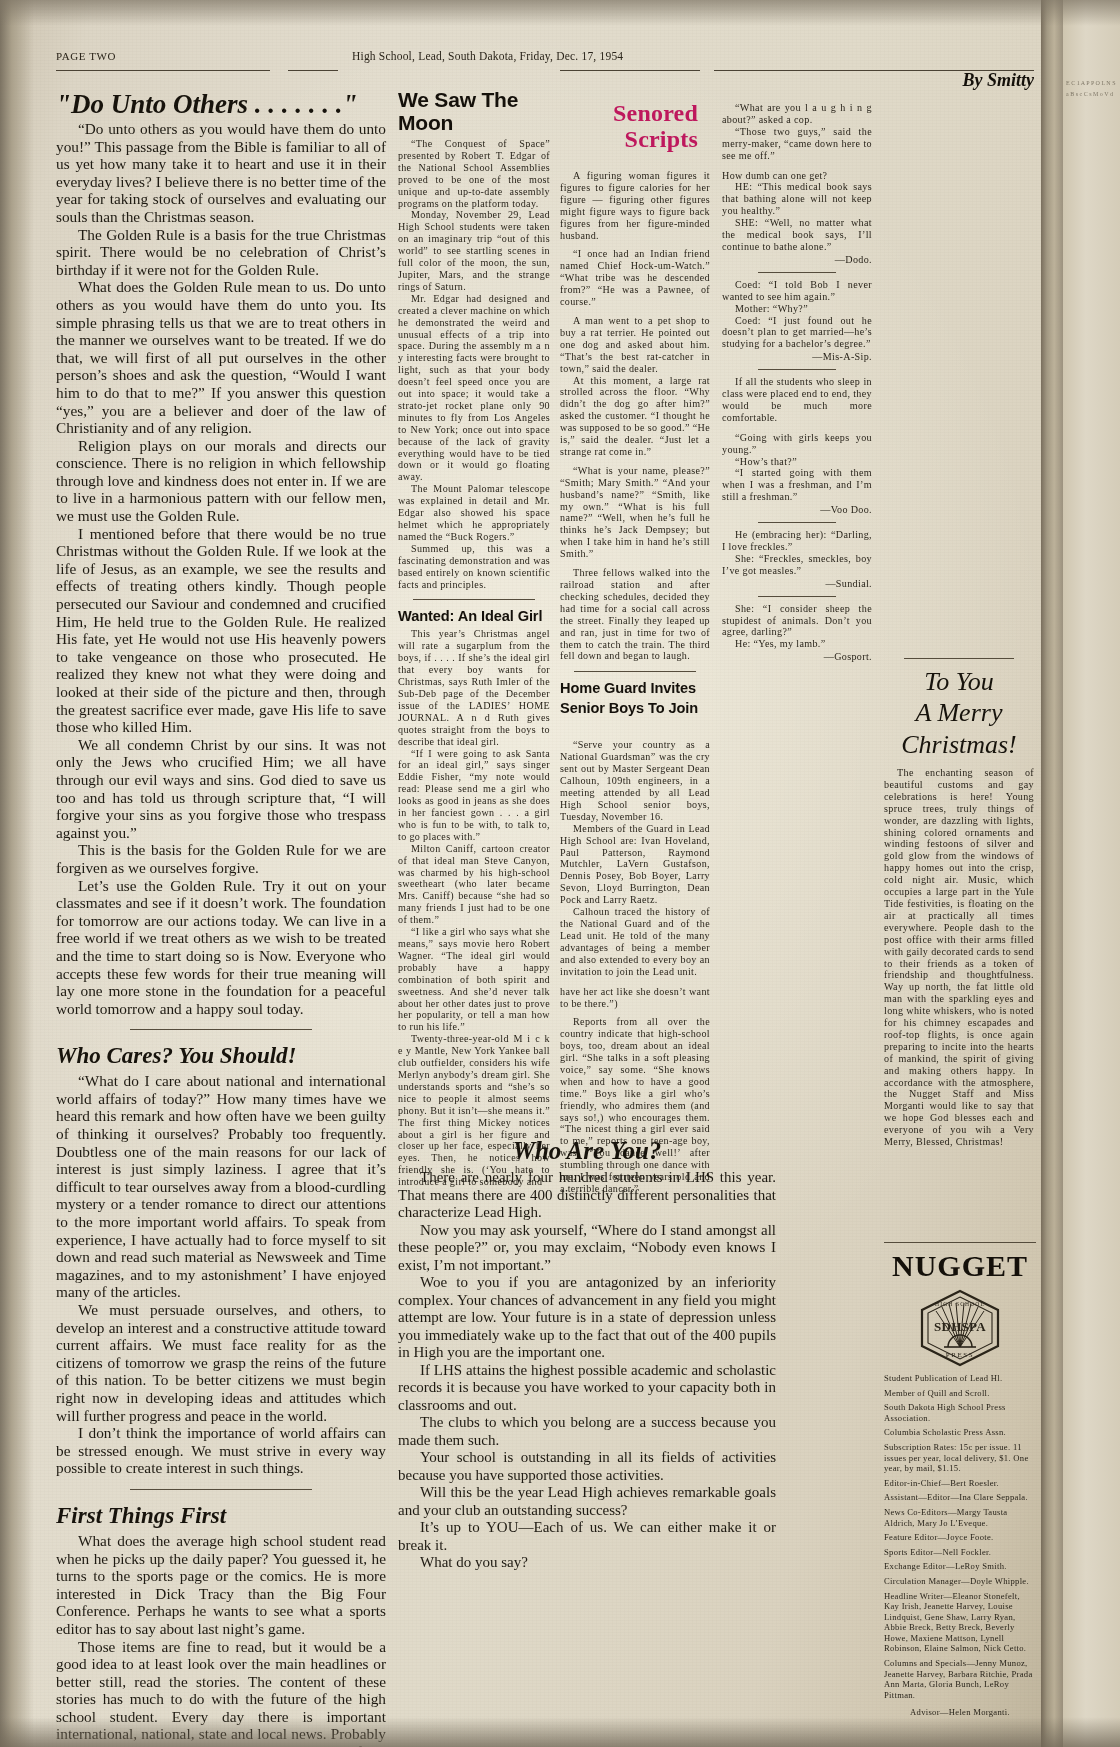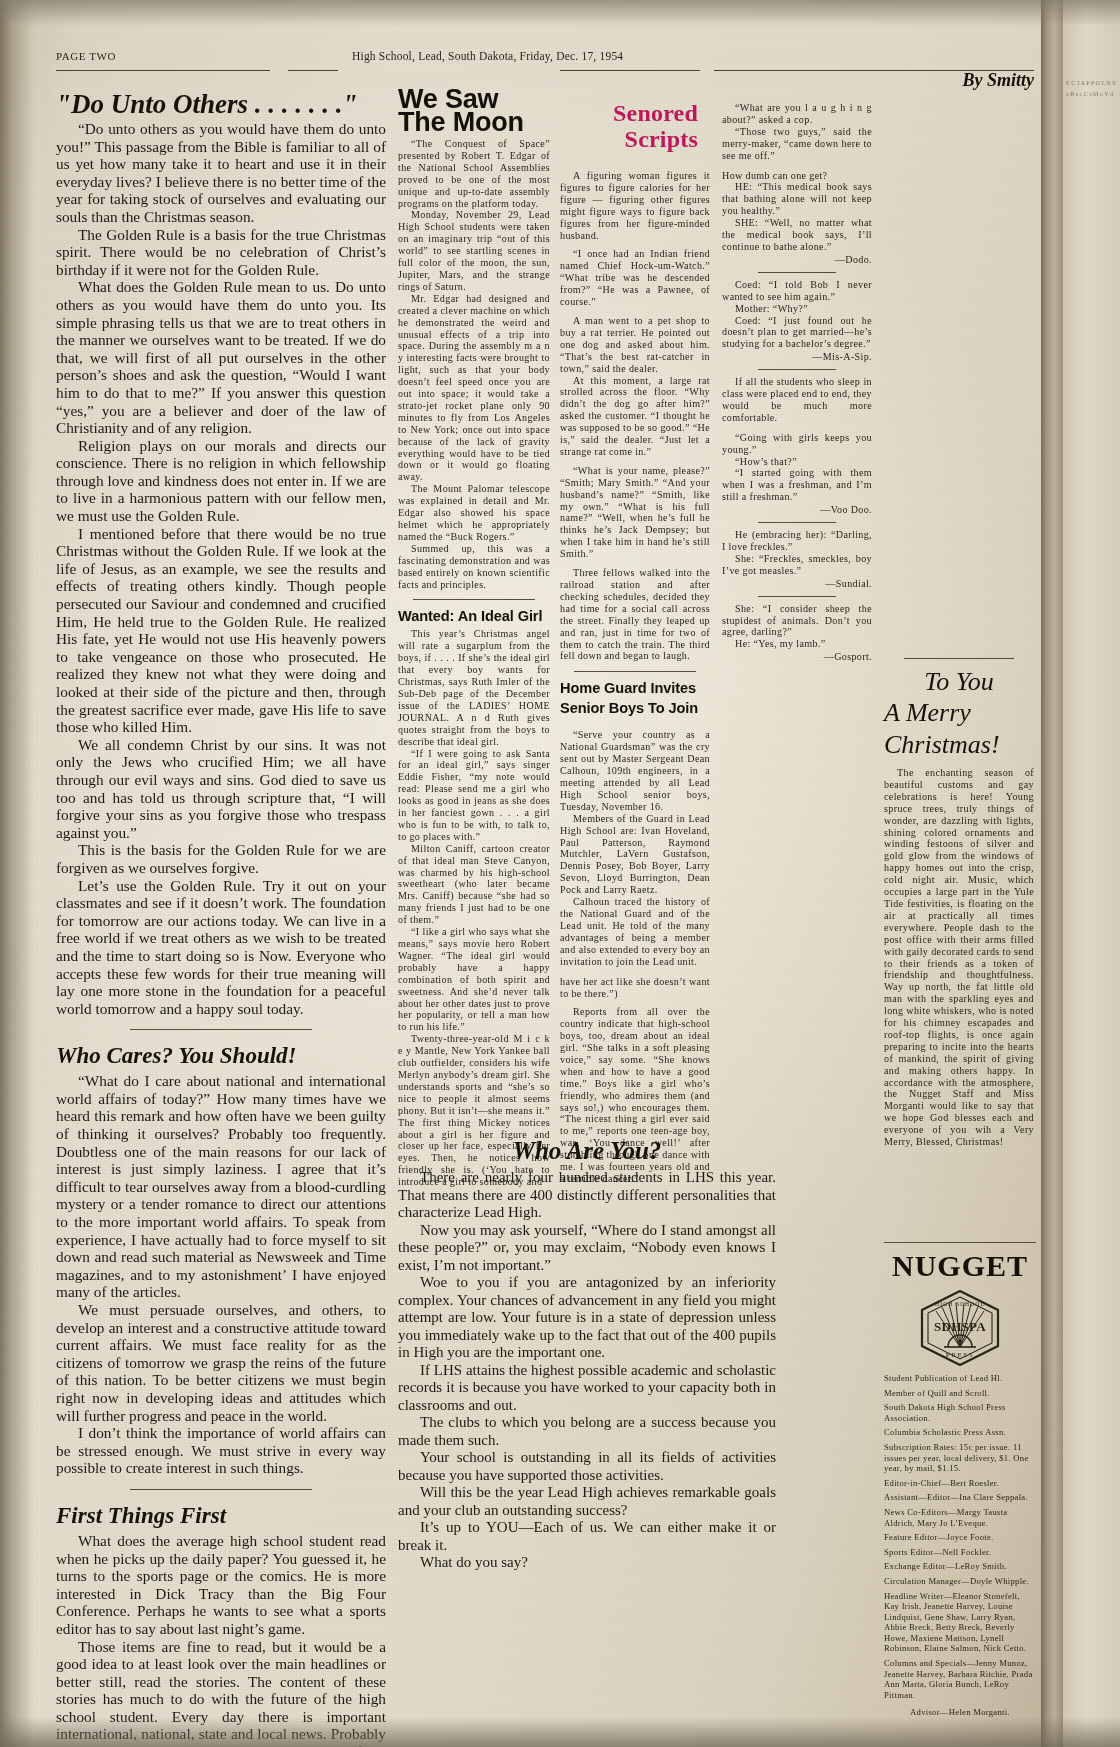--- a/index.html
+++ b/index.html
@@ -66,21 +66,21 @@
     color:#1e1a12;
   }
   .lead p{margin:0;text-indent:22px;}
   .small{
     font-family:"Liberation Serif",serif;font-size:10.1px;line-height:11.9px;
     text-align:justify;hyphens:auto;color:#241f16;letter-spacing:.35px;
   }
   .small p{margin:0;text-indent:13px;}
   .small p.noind{text-indent:0;}
   .h-bold{
-    font-family:"Liberation Sans",sans-serif;font-weight:bold;font-size:27px;
+    font-family:"Liberation Sans",sans-serif;font-weight:bold;font-size:21px;
     letter-spacing:-.2px;color:#14100a;margin:0 0 4px 0;line-height:23px;
   }
   .h-bold-sm{
     font-family:"Liberation Sans",sans-serif;font-weight:bold;font-size:14.6px;
     letter-spacing:-.1px;color:#14100a;margin:0 0 3px 0;line-height:17px;
   }
   .h-serif-big{
     font-family:"Liberation Serif",serif;font-size:24px;color:#be185d;
     margin:12px;line-height:26px;letter-spacing:.2px;text-align:right;
   }
@@ -193,21 +193,21 @@
         <p>At this moment, a large rat strolled across the floor.  “Why didn’t the dog go after him?” asked the customer.  “I thought he was supposed to be so good.”  “He is,” said the dealer.  “Just let a strange rat come in.”</p>
         <div style="height:7px"></div>
         <p>“What is your name, please?”  “Smith; Mary Smith.”  “And your husband’s name?”  “Smith, like my own.”  “What is his full name?”  “Well, when he’s full he thinks he’s Jack Dempsey; but when I take him in hand he’s still Smith.”</p>
         <div style="height:7px"></div>
         <p>Three fellows walked into the railroad station and after checking schedules, decided they had time for a social call across the street.  Finally they leaped up and ran, just in time for two of them to catch the train.  The third fell down and began to laugh.</p>
       </div>
 
       <hr class="hr-short">
 
       <h3 class="h-bold-sm">Home Guard Invites</h3>
-      <h3 class="h-bold-sm" style="margin-bottom:12px">Senior Boys To Join</h3>
+      <h3 class="h-bold-sm" style="margin-bottom:22px">Senior Boys To Join</h3>
       <div class="small">
         <p>“Serve your country as a National Guardsman” was the cry sent out by Master Sergeant Dean Calhoun, 109th engineers, in a meeting attended by all Lead High School senior boys, Tuesday, November 16.</p>
         <p>Members of the Guard in Lead High School are: Ivan Hoveland, Paul Patterson, Raymond Mutchler, LaVern Gustafson, Dennis Posey, Bob Boyer, Larry Sevon, Lloyd Burrington, Dean Pock and Larry Raetz.</p>
         <p>Calhoun traced the history of the National Guard and of the Lead unit.  He told of the many advantages of being a member and also extended to every boy an invitation to join the Lead unit.</p>
         <div style="height:9px"></div>
         <p class="noind">have her act like she doesn’t want to be there.”)</p>
         <div style="height:6px"></div>
         <p>Reports from all over the country indicate that high-school boys, too, dream about an ideal girl.  “She talks in a soft pleasing voice,” say some.  “She knows when and how to have a good time.”  Boys like a girl who’s friendly, who admires them (and says so!,) who encourages them.  “The nicest thing a girl ever said to me,” reports one teen-age boy, was, ‘You dance well!’ after stumbling through one dance with me.  I was fourteen years old and a terrible dancer.”</p>
       </div>
     </div>
@@ -247,21 +247,21 @@
 
     <div class="col c5">
       <div style="text-align:right;margin-top:-18px;margin-bottom:4px;">
         <span class="byline">By Smitty</span>
       </div>
     </div>
 
     <div class="span-block" style="left:884px;top:658px;width:150px;">
       <hr class="hr-short" style="width:110px;margin:0 auto 8px auto">
       <div class="h-cursive" style="text-align:center;font-size:26px;line-height:30px;">To You</div>
-      <div class="h-cursive" style="font-size:26px;line-height:32px;margin-bottom:6px;">A Merry Christmas!</div>
+      <div class="h-cursive" style="text-align:center;font-size:26px;line-height:32px;margin-bottom:6px;">A Merry Christmas!</div>
       <div class="small">
         <p>The enchanting season of beautiful customs and gay celebrations is here! Young spruce trees, truly things of wonder, are dazzling with lights, shining colored ornaments and winding festoons of silver and gold glow from the windows of happy homes out into the crisp, cold night air. Music, which occupies a large part in the Yule Tide festivities, is floating on the air at practically all times everywhere.  People dash to the post office with their arms filled with gaily decorated cards to send to their friends as a token of friendship and thoughtfulness.  Way up north, the fat little old man with the sparkling eyes and long white whiskers, who is noted for his chimney escapades and roof-top flights, is once again preparing to incite into the hearts of mankind, the spirit of giving and making others happy.  In accordance with the atmosphere, the Nugget Staff and Miss Morganti would like to say that we hope God blesses each and everyone of you wih a Very Merry, Blessed, Christmas!</p>
       </div>
     </div>
 
     <div class="span-block" style="left:398px;top:1135px;width:378px;">
       <h2 class="h-cursive" style="font-size:25px;margin-bottom:2px;text-align:center;">Who Are You?</h2>
       <div class="lead" style="font-size:15px;line-height:17.5px;">
         <p>There are nearly four hundred students in LHS this year.  That means there are 400 distinctly different personalities that characterize Lead High.</p>
         <p>Now you may ask yourself, “Where do I stand amongst all these people?” or, you may exclaim, “Nobody even knows I exist, I’m not important.”</p>

